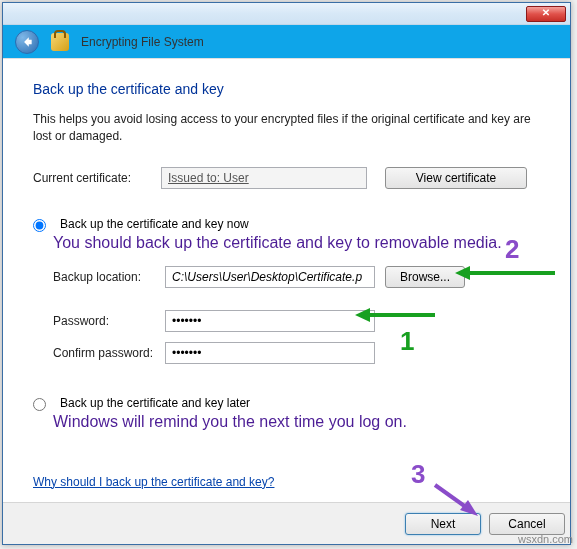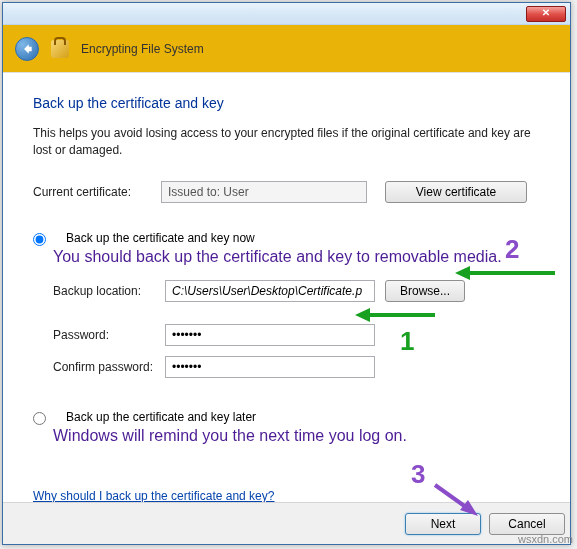--- a/index.html
+++ b/index.html
@@ -35,27 +35,27 @@
       border: 1px solid #8b1a1a;
       border-radius: 2px;
       color: #fff;
       font-size: 10px;
       text-align: center;
       line-height: 12px;
       cursor: pointer;
       font-weight: bold;
     }
     .header-row {
-      height: 48px;
+      height: 34px;
       display: flex;
       align-items: center;
       padding: 0 12px;
       gap: 12px;
       border-bottom: 1px solid #e0e0e0;
-      background: #eab308;
+      background: #0ea5e9;
     }
     .back-btn {
       width: 24px; height: 24px;
       border-radius: 50%;
       background: radial-gradient(circle at 30% 30%, #7fb8e8, #2b6cb0);
       border: 1px solid #2b6cb0;
       color: #fff;
       display: flex; align-items: center; justify-content: center;
       cursor: pointer;
     }
@@ -96,36 +96,37 @@
     .text-input {
       border: 1px solid #abadb3;
       height: 22px;
       padding: 2px 6px;
       font-size: 12px;
       background: #fff;
     }
     .text-readonly {
       background: #f4f4f4;
       color: #555;
+      text-decoration: underline;
     }
     .btn {
       height: 22px;
       background: linear-gradient(to bottom, #f6f6f6, #e3e3e3);
       border: 1px solid #8e8f8f;
       border-radius: 3px;
       font-size: 12px;
       cursor: pointer;
       padding: 0 12px;
     }
     .btn-wide { width: 142px; }
     .btn-default {
       border: 1px solid #3c7fb1;
       box-shadow: 0 0 2px #6fb6e8;
     }
-    .radio-row { display: flex; align-items: flex-start; gap: 20px; margin-top: 4px; margin-bottom: 2px; }
+    .radio-row { display: flex; align-items: flex-start; gap: 14px; margin-top: 4px; margin-bottom: 2px; }
     .radio-row input { margin-top: 2px; }
     .radio-desc { color: #4c1d95; margin-left: 20px; margin-bottom: 14px; font-size: 16px; }
     .link {
       color: #0645ad;
       text-decoration: underline;
       cursor: pointer;
       font-size: 12px;
       display: inline-block;
       margin-top: 30px;
     }

